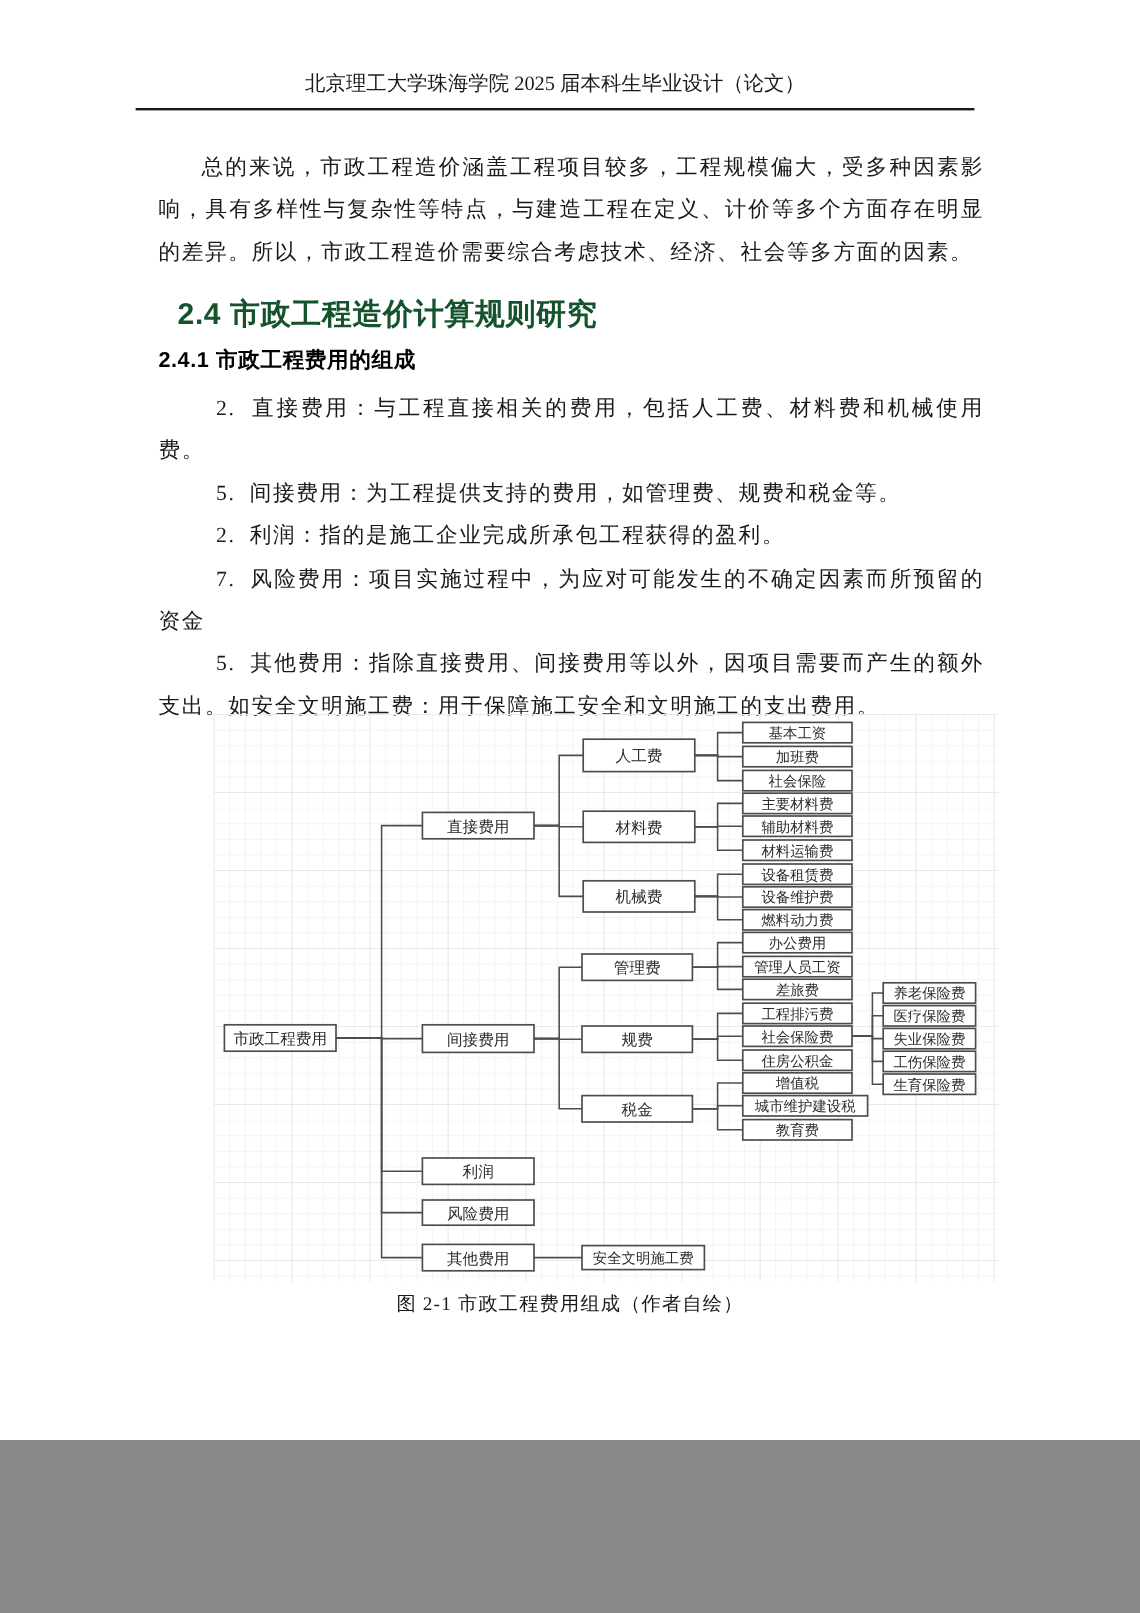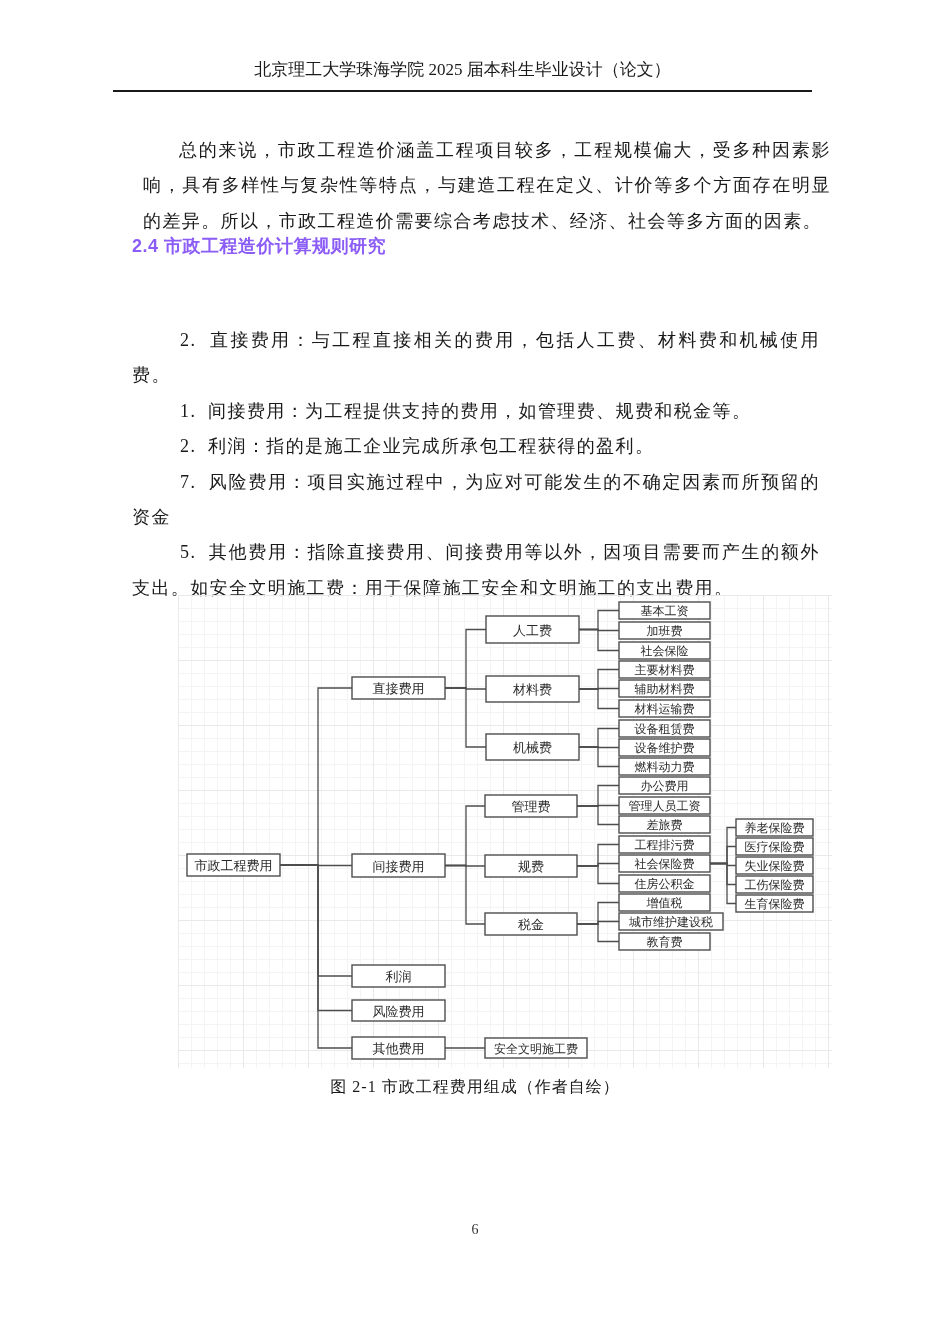--- a/index.html
+++ b/index.html
@@ -1,38 +1,38 @@
 <!DOCTYPE html>
 <html><head>
 <meta charset="utf-8">
 <style>
   html,body{margin:0;padding:0;background:#888;}
   .page{
     position:relative;
-    width:950px;height:1344px;
+    width:950px;height:1200px;
     margin:0 auto;
     background:#ffffff;
     font-family:"Liberation Serif", serif;
     color:#1a1a1a;
     overflow:hidden;
   }
   .header{
     position:absolute;left:113px;top:58px;width:699px;
     text-align:center;font-size:17px;line-height:24px;
     padding-bottom:8px;border-bottom:2px solid #1a1a1a;
   }
   .intro{
-    position:absolute;left:132px;top:122px;width:688px;margin:11px;
+    position:absolute;left:132px;top:122px;width:688px;margin:0;
     font-size:18px;line-height:35.4px;letter-spacing:1.4px;
     text-indent:2em;text-align:justify;
   }
   .h2{
-    position:absolute;left:132px;top:232px;margin:0;
+    position:absolute;left:132px;top:232px;margin:16px;
     font-family:"Liberation Sans", sans-serif;font-weight:700;
-    font-size:18px;line-height:28px;letter-spacing:0.5px;color:#8b5cf6;
+    font-size:25px;line-height:28px;letter-spacing:0.5px;color:#14532d;
   }
   .h3{
     position:absolute;left:132px;top:288px;margin:0;
     font-family:"Liberation Sans", sans-serif;font-weight:700;
     font-size:18px;line-height:24px;letter-spacing:0.5px;color:#000;
   }
   .list{
     position:absolute;left:132px;top:323px;width:688px;
     font-size:18px;line-height:35.4px;letter-spacing:1.4px;text-align:justify;
   }
@@ -66,24 +66,25 @@
 <div class="page">
 
   <div class="header">
     <span>北京理工大学珠海学院 2025 届本科生毕业设计（论文）</span>
   </div>
 
   <p class="intro">总的来说，市政工程造价涵盖工程项目较多，工程规模偏大，受多种因素影响，具有多样性与复杂性等特点，与建造工程在定义、计价等多个方面存在明显的差异。所以，市政工程造价需要综合考虑技术、经济、社会等多方面的因素。</p>
 
   <h2 class="h2">2.4 市政工程造价计算规则研究</h2>
 
+  <h3 class="h3">2.4.1 市政工程费用的组成</h3>
 
   <div class="list" id="list">
       <p>2.  直接费用：与工程直接相关的费用，包括人工费、材料费和机械使用费。</p>
-      <p>1.  间接费用：为工程提供支持的费用，如管理费、规费和税金等。</p>
+      <p>5.  间接费用：为工程提供支持的费用，如管理费、规费和税金等。</p>
       <p>2.  利润：指的是施工企业完成所承包工程获得的盈利。</p>
       <p>7.  风险费用：项目实施过程中，为应对可能发生的不确定因素而所预留的资金</p>
       <p>5.  其他费用：指除直接费用、间接费用等以外，因项目需要而产生的额外支出。如安全文明施工费：用于保障施工安全和文明施工的支出费用。</p>
     </div>
 
   <figure class="figure">
     <svg id="diagram-svg" width="654" height="473" viewBox="0 0 654 473">
         <path d="M102,270 L140,270 L140,93 L174,93" fill="none" stroke="#4d4d4d" stroke-width="1.3"></path>
         <path d="M102,270 L140,270 L140,270.5 L174,270.5" fill="none" stroke="#4d4d4d" stroke-width="1.3"></path>
         <path d="M102,270 L140,270 L140,381 L174,381" fill="none" stroke="#4d4d4d" stroke-width="1.3"></path>

